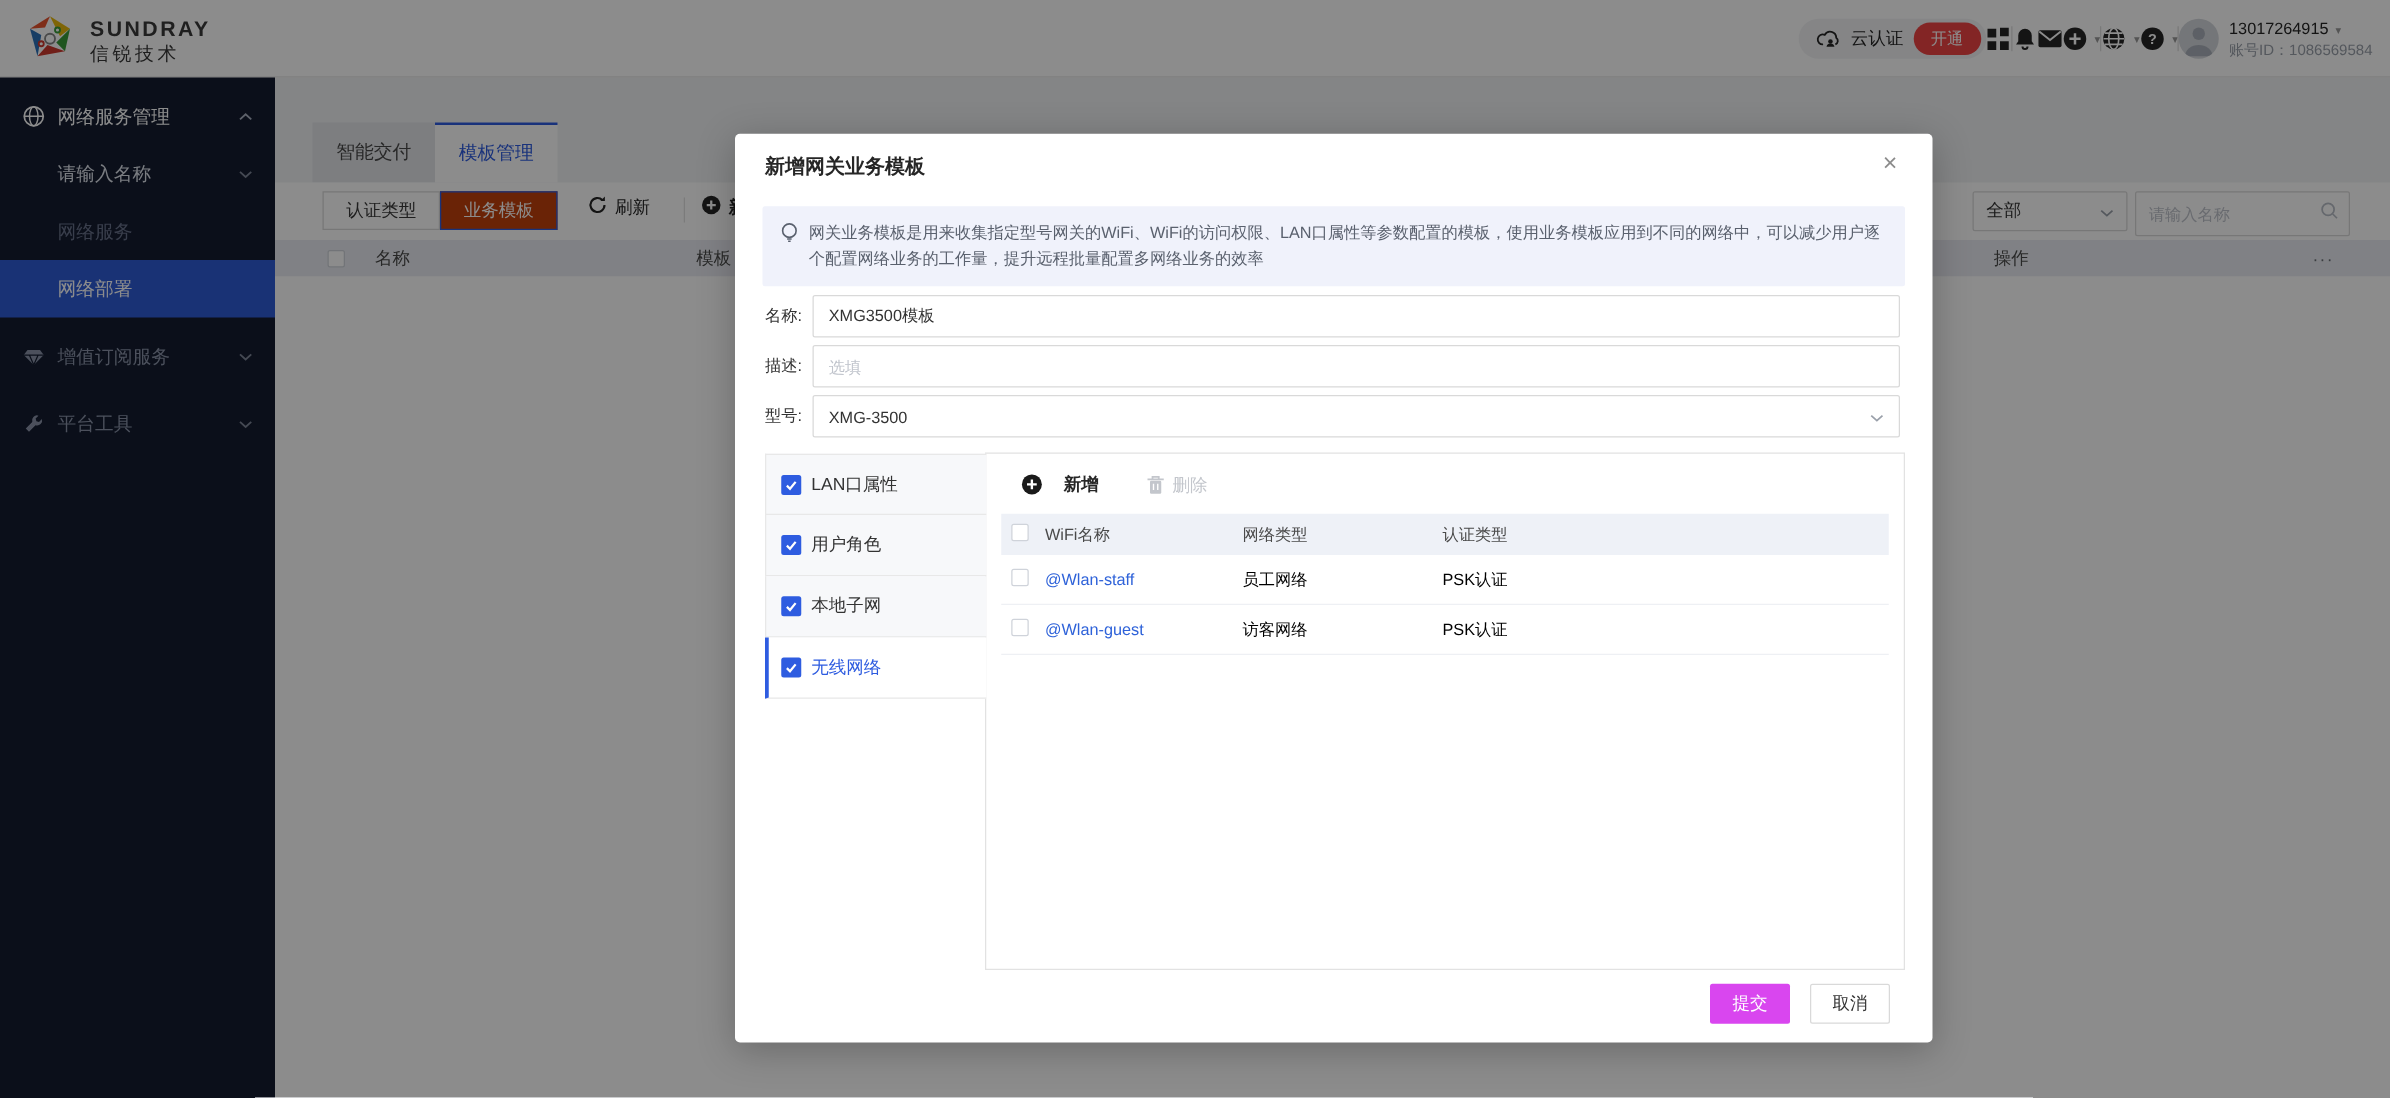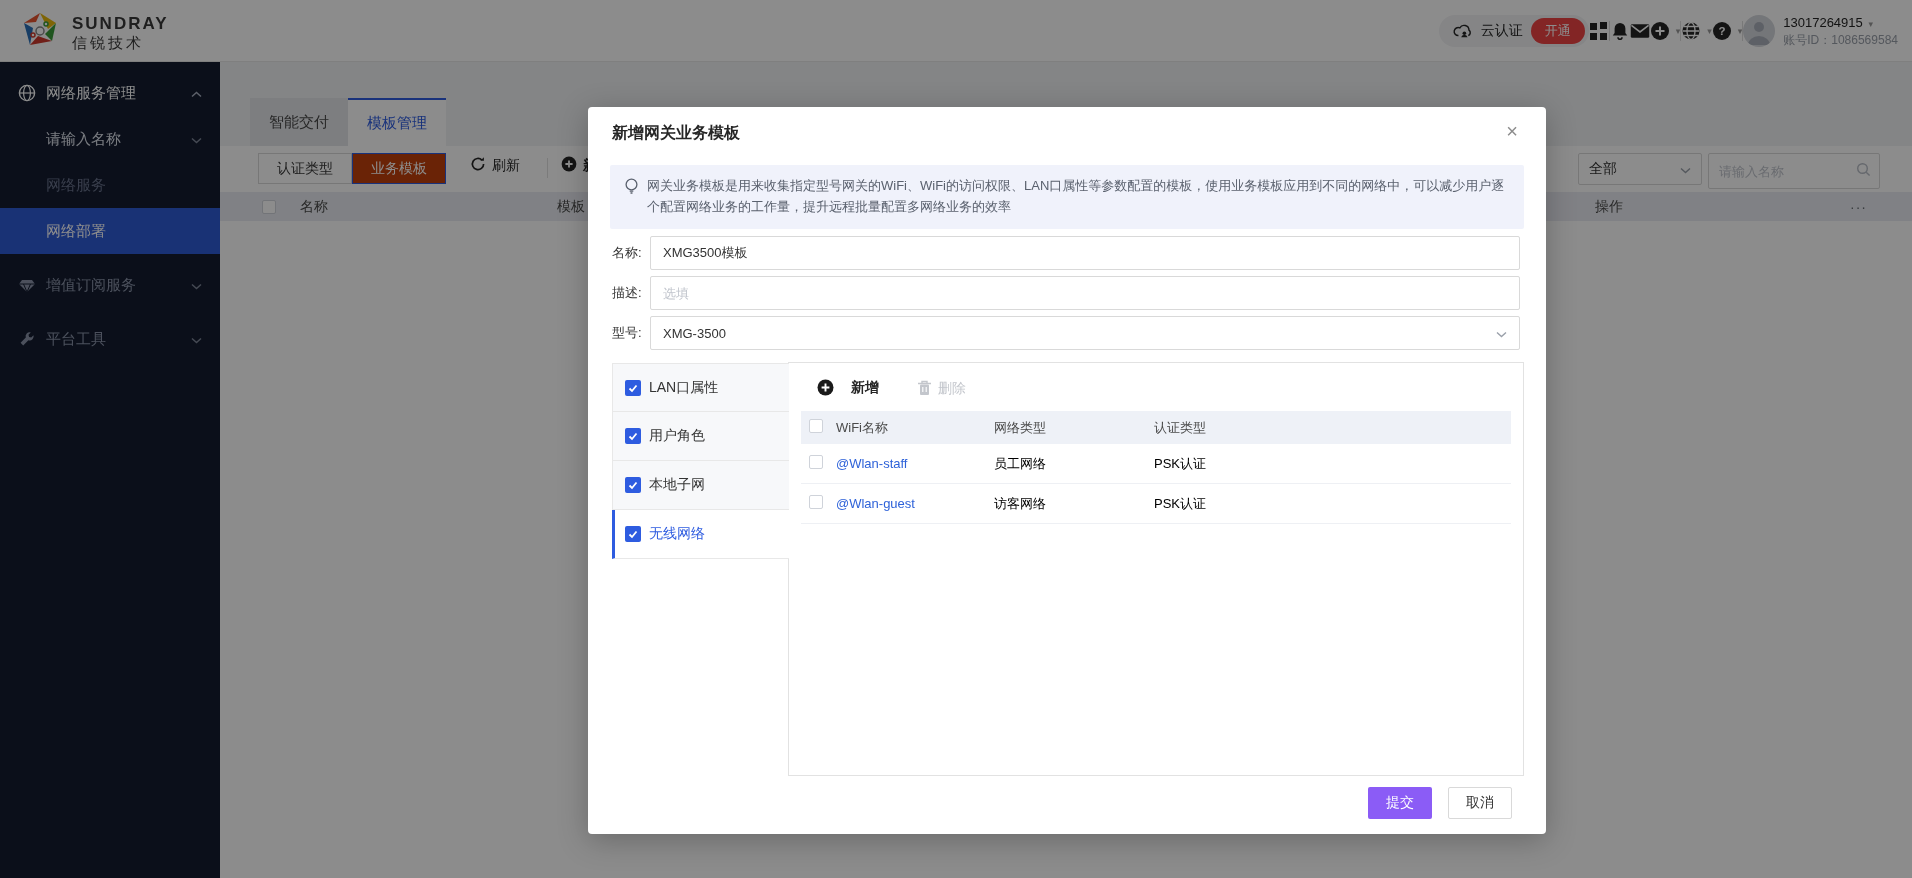--- a/index.html
+++ b/index.html
@@ -103,21 +103,21 @@
   .p-add { display:flex; align-items:flex-start; gap:17px; font-size:14px; color:#262626; font-weight:bold;
     cursor:pointer; }
   .p-del { display:flex; align-items:center; gap:6px; font-size:14px; color:#c3c6cc; cursor:default; }
   .p-table { position:absolute; left:12px; right:12px; top:48px; }
   .p-tr { display:flex; align-items:center; height:40px; border-bottom:1px solid #eef0f4; font-size:13px; }
   .p-tr.p-head { background:#eef1f7; height:33px; border-bottom:none; color:#4a4a4a; }
   .p-c0 { width:35px; padding-left:8px; } .p-c1 { width:158px; } .p-c2 { width:160px; } .p-c3 { flex:1; }
   .wifi-link { color:#2e62d9; cursor:pointer; }
   .m-footer-btn { position:absolute; top:680px; width:64px; height:32px; border-radius:2px; font-size:14px;
     cursor:pointer; display:flex; align-items:center; justify-content:center; }
-  .btn-submit { left:780px; background:#8b5cf6; color:#fff; border:none; }
+  .btn-submit { left:780px; background:#d946ef; color:#fff; border:none; }
   .btn-cancel { left:860px; background:#fff; color:#333; border:1px solid #d9d9d9; }
 </style>
 </head>
 <body>
 
 <div class="page">
 
   <header class="topbar">
     <div class="logo-wrap">
       <span>

